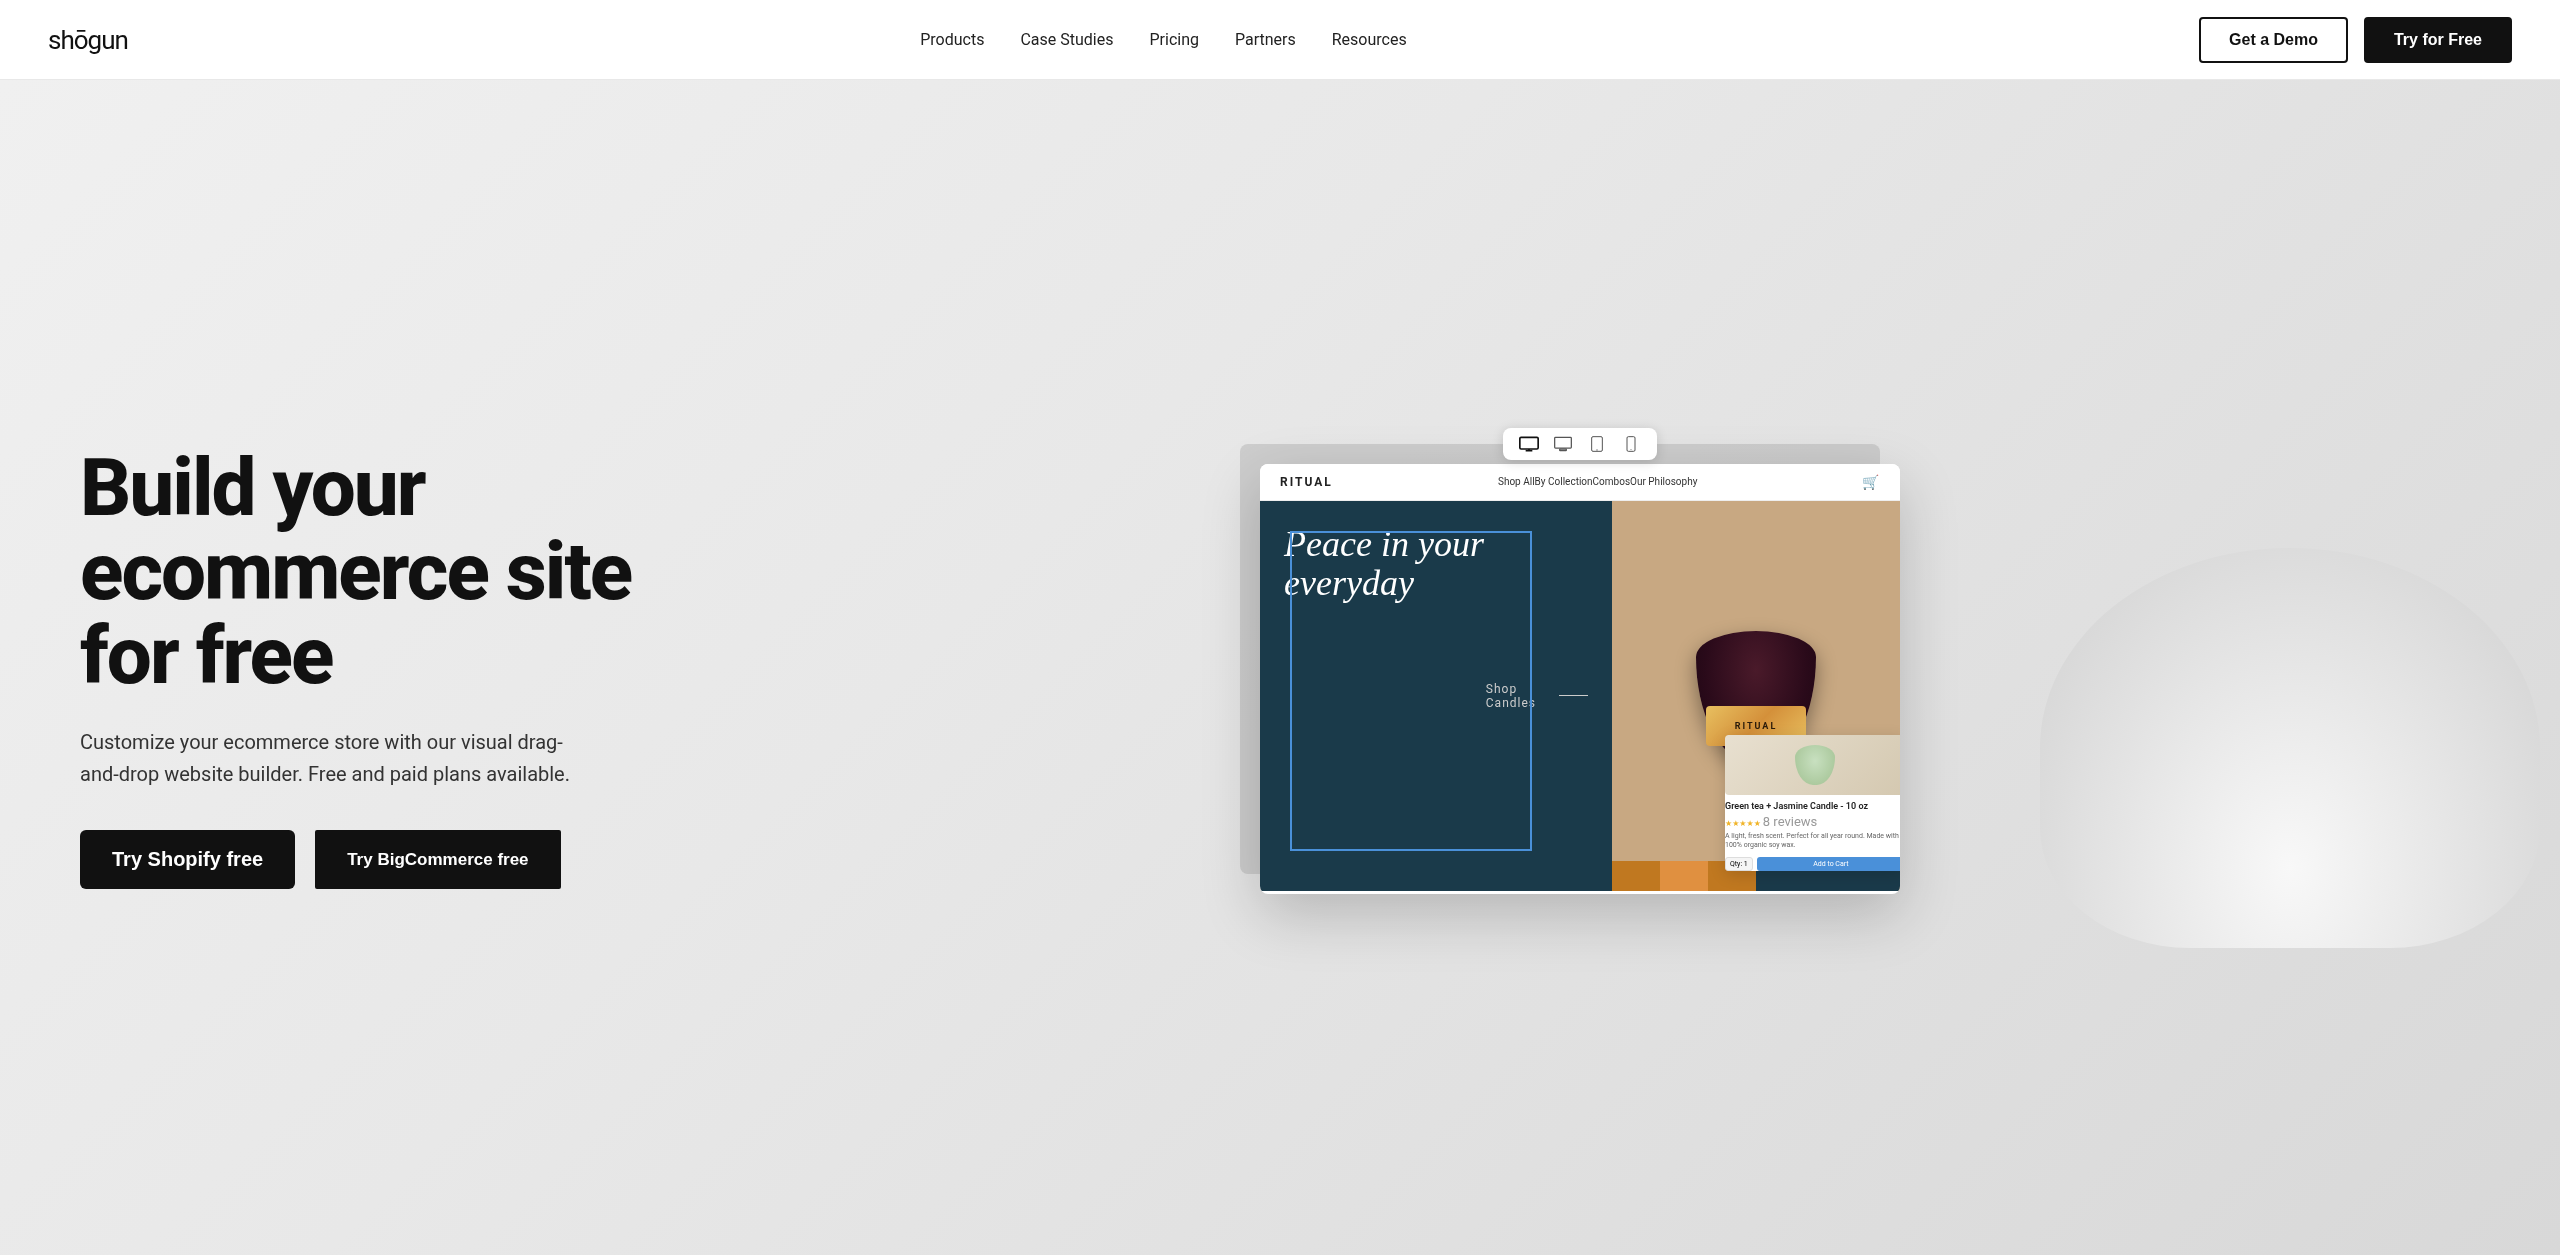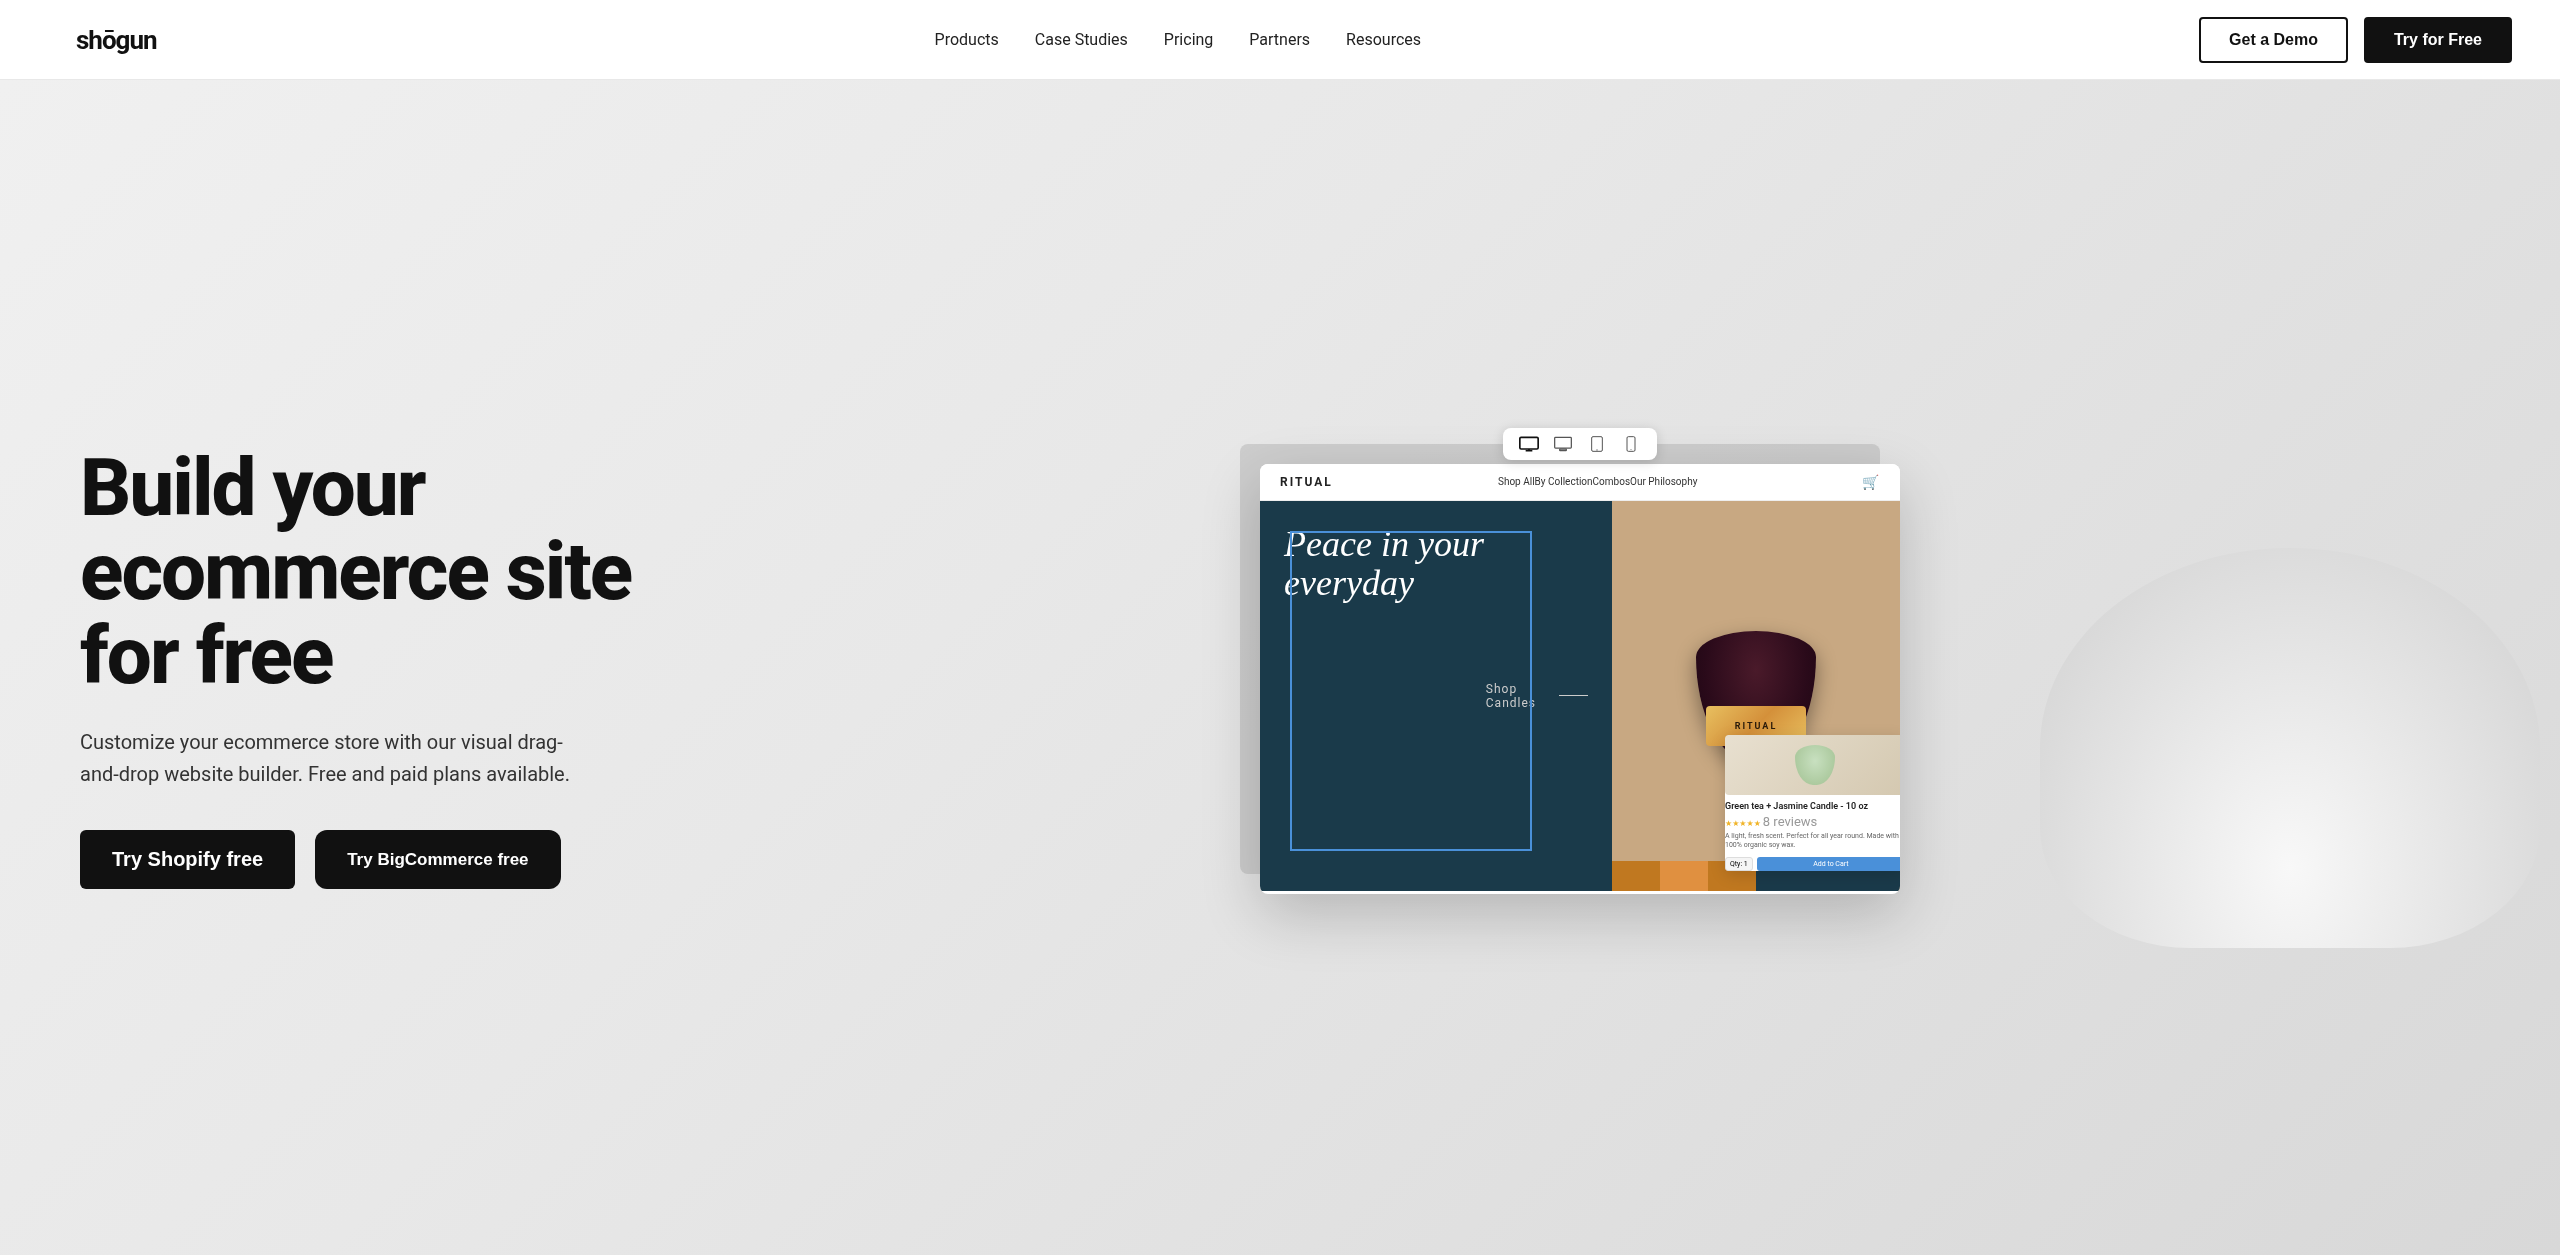--- a/index.html
+++ b/index.html
@@ -18,24 +18,23 @@
       padding: 0 48px;
       height: 80px;
       background: #fff;
       border-bottom: 1px solid #e8e8e8;
       position: relative;
       z-index: 10;
     }
 
     .nav-logo {
       font-size: 26px;
-      font-weight: 700;
+      font-weight: 400;
       color: #111;
       letter-spacing: -1px;
-      margin-left: 28px;
     }
 
     .nav-links {
       display: flex;
       gap: 36px;
       list-style: none;
     }
 
     .nav-links li a {
       text-decoration: none;
@@ -122,21 +121,21 @@
       cursor: pointer;
     }
 
     .btn-bigcommerce {
       padding: 18px 32px;
       background: #111;
       color: #fff;
       font-size: 17px;
       font-weight: 600;
       border: none;
-      border-radius: 12px;
+      border-radius: 2px;
       cursor: pointer;
     }
 
     
     .hero-right {
       flex: 1;
       position: relative;
       display: flex;
       justify-content: center;
       align-items: center;

